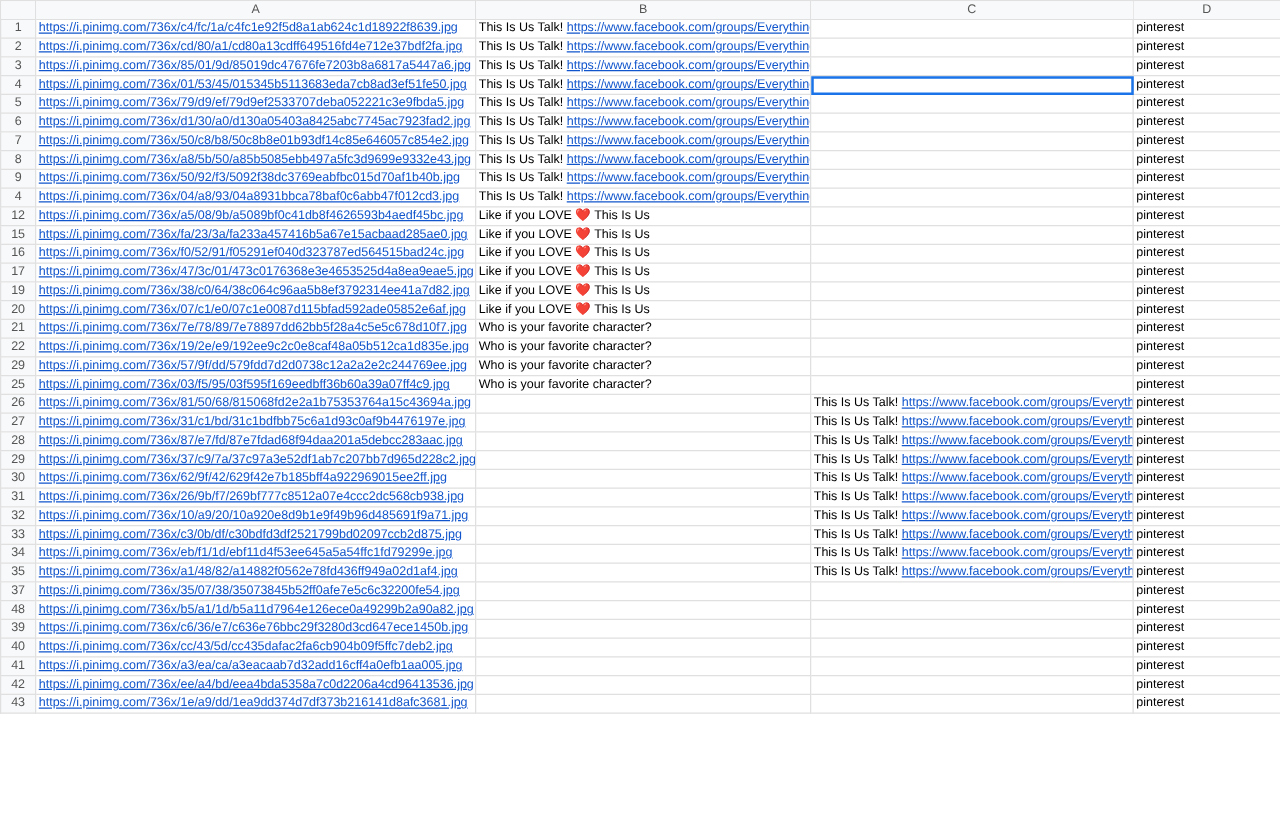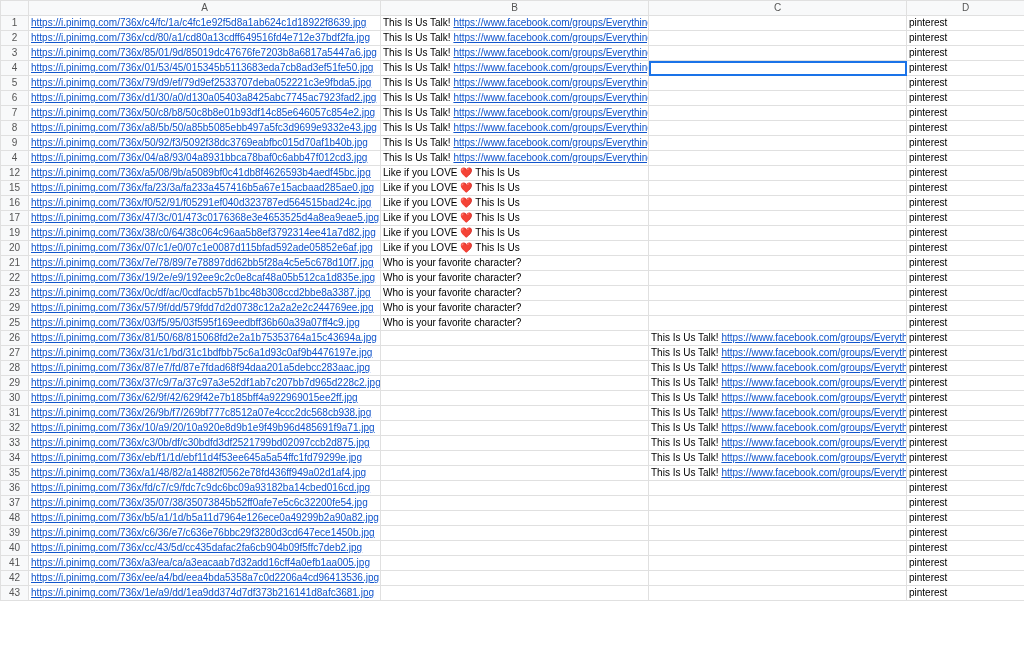--- a/index.html
+++ b/index.html
@@ -158,27 +158,20 @@
         <td>pinterest</td>
       </tr>
       <tr>
         <td class="rownum">22</td>
         <td><a href="#">https://i.pinimg.com/736x/19/2e/e9/192ee9c2c0e8caf48a05b512ca1d835e.jpg</a></td>
         <td><span class="cell-content">Who is your favorite character?</span></td>
         <td></td>
         <td>pinterest</td>
       </tr>
       <tr>
-        <td class="rownum">23</td>
-        <td><a href="#">https://i.pinimg.com/736x/0c/df/ac/0cdfacb57b1bc48b308ccd2bbe8a3387.jpg</a></td>
-        <td><span class="cell-content">Who is your favorite character?</span></td>
-        <td></td>
-        <td>pinterest</td>
-      </tr>
-      <tr>
         <td class="rownum">29</td>
         <td><a href="#">https://i.pinimg.com/736x/57/9f/dd/579fdd7d2d0738c12a2a2e2c244769ee.jpg</a></td>
         <td><span class="cell-content">Who is your favorite character?</span></td>
         <td></td>
         <td>pinterest</td>
       </tr>
       <tr>
         <td class="rownum">25</td>
         <td><a href="#">https://i.pinimg.com/736x/03/f5/95/03f595f169eedbff36b60a39a07ff4c9.jpg</a></td>
         <td><span class="cell-content">Who is your favorite character?</span></td>
@@ -246,27 +239,20 @@
         <td><a href="#">https://i.pinimg.com/736x/eb/f1/1d/ebf11d4f53ee645a5a54ffc1fd79299e.jpg</a></td>
         <td></td>
         <td><span class="cell-content">This Is Us Talk! <a href="#">https://www.facebook.com/groups/EverythingTIU</a></span></td>
         <td>pinterest</td>
       </tr>
       <tr>
         <td class="rownum">35</td>
         <td><a href="#">https://i.pinimg.com/736x/a1/48/82/a14882f0562e78fd436ff949a02d1af4.jpg</a></td>
         <td></td>
         <td><span class="cell-content">This Is Us Talk! <a href="#">https://www.facebook.com/groups/EverythingTIU</a></span></td>
-        <td>pinterest</td>
-      </tr>
-      <tr>
-        <td class="rownum">36</td>
-        <td><a href="#">https://i.pinimg.com/736x/fd/c7/c9/fdc7c9dc6bc09a93182ba14cbed016cd.jpg</a></td>
-        <td></td>
-        <td></td>
         <td>pinterest</td>
       </tr>
       <tr>
         <td class="rownum">37</td>
         <td><a href="#">https://i.pinimg.com/736x/35/07/38/35073845b52ff0afe7e5c6c32200fe54.jpg</a></td>
         <td></td>
         <td></td>
         <td>pinterest</td>
       </tr>
       <tr>

